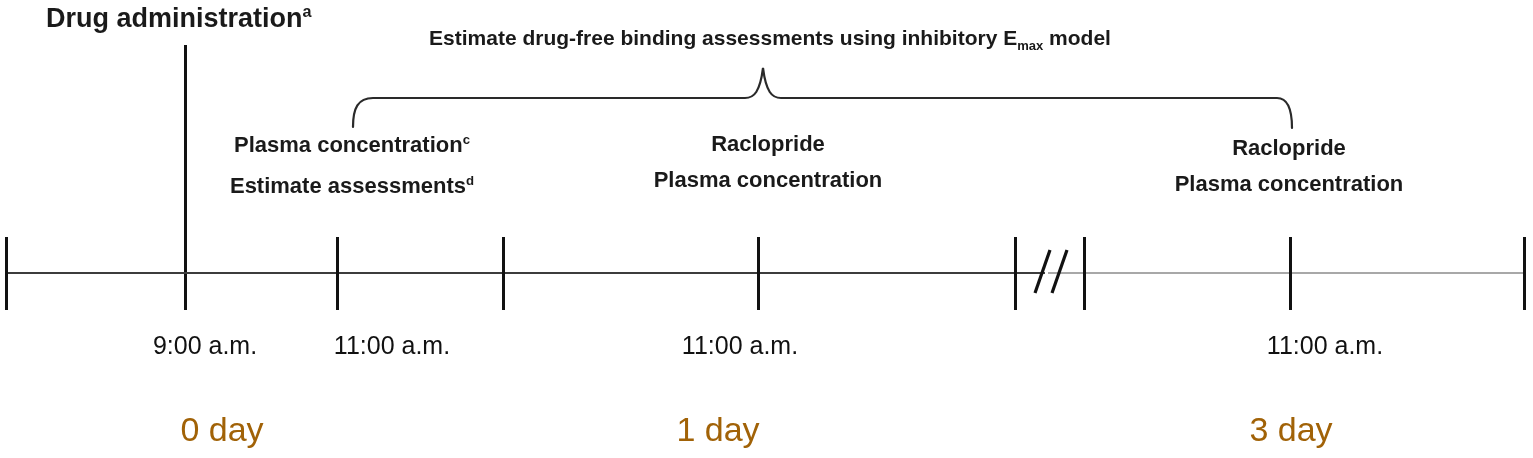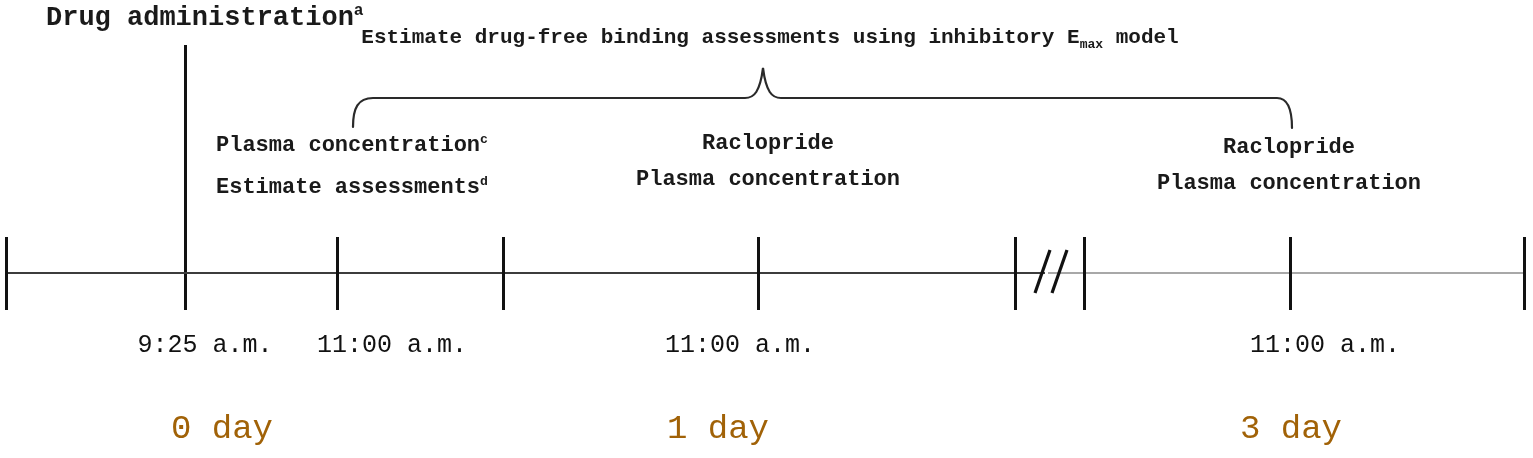--- a/index.html
+++ b/index.html
@@ -1,21 +1,21 @@
 <!DOCTYPE html>
 <html><head>
 <meta charset="utf-8">
 <style>
   html, body { margin: 0; padding: 0; background: #ffffff; }
   .canvas {
     position: relative;
     width: 1533px;
     height: 458px;
     background: #ffffff;
-    font-family: Liberation Mono, monospace;
+    font-family: Liberation Sans, sans-serif;
     color: #1a1a1a;
     overflow: hidden;
   }
   .abs { position: absolute; }
   .centered { transform: translateX(-50%); text-align: center; white-space: nowrap; }
 
   .drug-admin {
     left: 46px; top: 2px;
     font-size: 27px; font-weight: 700; white-space: nowrap;
   }
@@ -95,21 +95,21 @@
   <div class="abs tick" style="left:1014px;"></div>
   <div class="abs tick" style="left:1083px;"></div>
   <div class="abs tick" style="left:1289px;"></div>
   <div class="abs tick" style="left:1523px;"></div>
 
   <svg class="abs break-svg" style="left:1028px; top:245px;" width="45" height="55" viewBox="0 0 45 55" aria-hidden="true">
     <line x1="7" y1="48" x2="22" y2="5" stroke="#111111" stroke-width="3.2"></line>
     <line x1="24" y1="48" x2="39" y2="5" stroke="#111111" stroke-width="3.2"></line>
   </svg>
 
-  <div class="abs time-label centered" style="left:205px;">9:25 a.m.</div>
+  <div class="abs time-label centered" style="left:205px;">9:00 a.m.</div>
   <div class="abs time-label centered" style="left:392px;">11:00 a.m.</div>
   <div class="abs time-label centered" style="left:740px;">11:00 a.m.</div>
   <div class="abs time-label centered" style="left:1325px;">11:00 a.m.</div>
 
   <div class="abs day-label centered" style="left:222px;">0 day</div>
   <div class="abs day-label centered" style="left:718px;">1 day</div>
   <div class="abs day-label centered" style="left:1291px;">3 day</div>
 
 </div>
 

